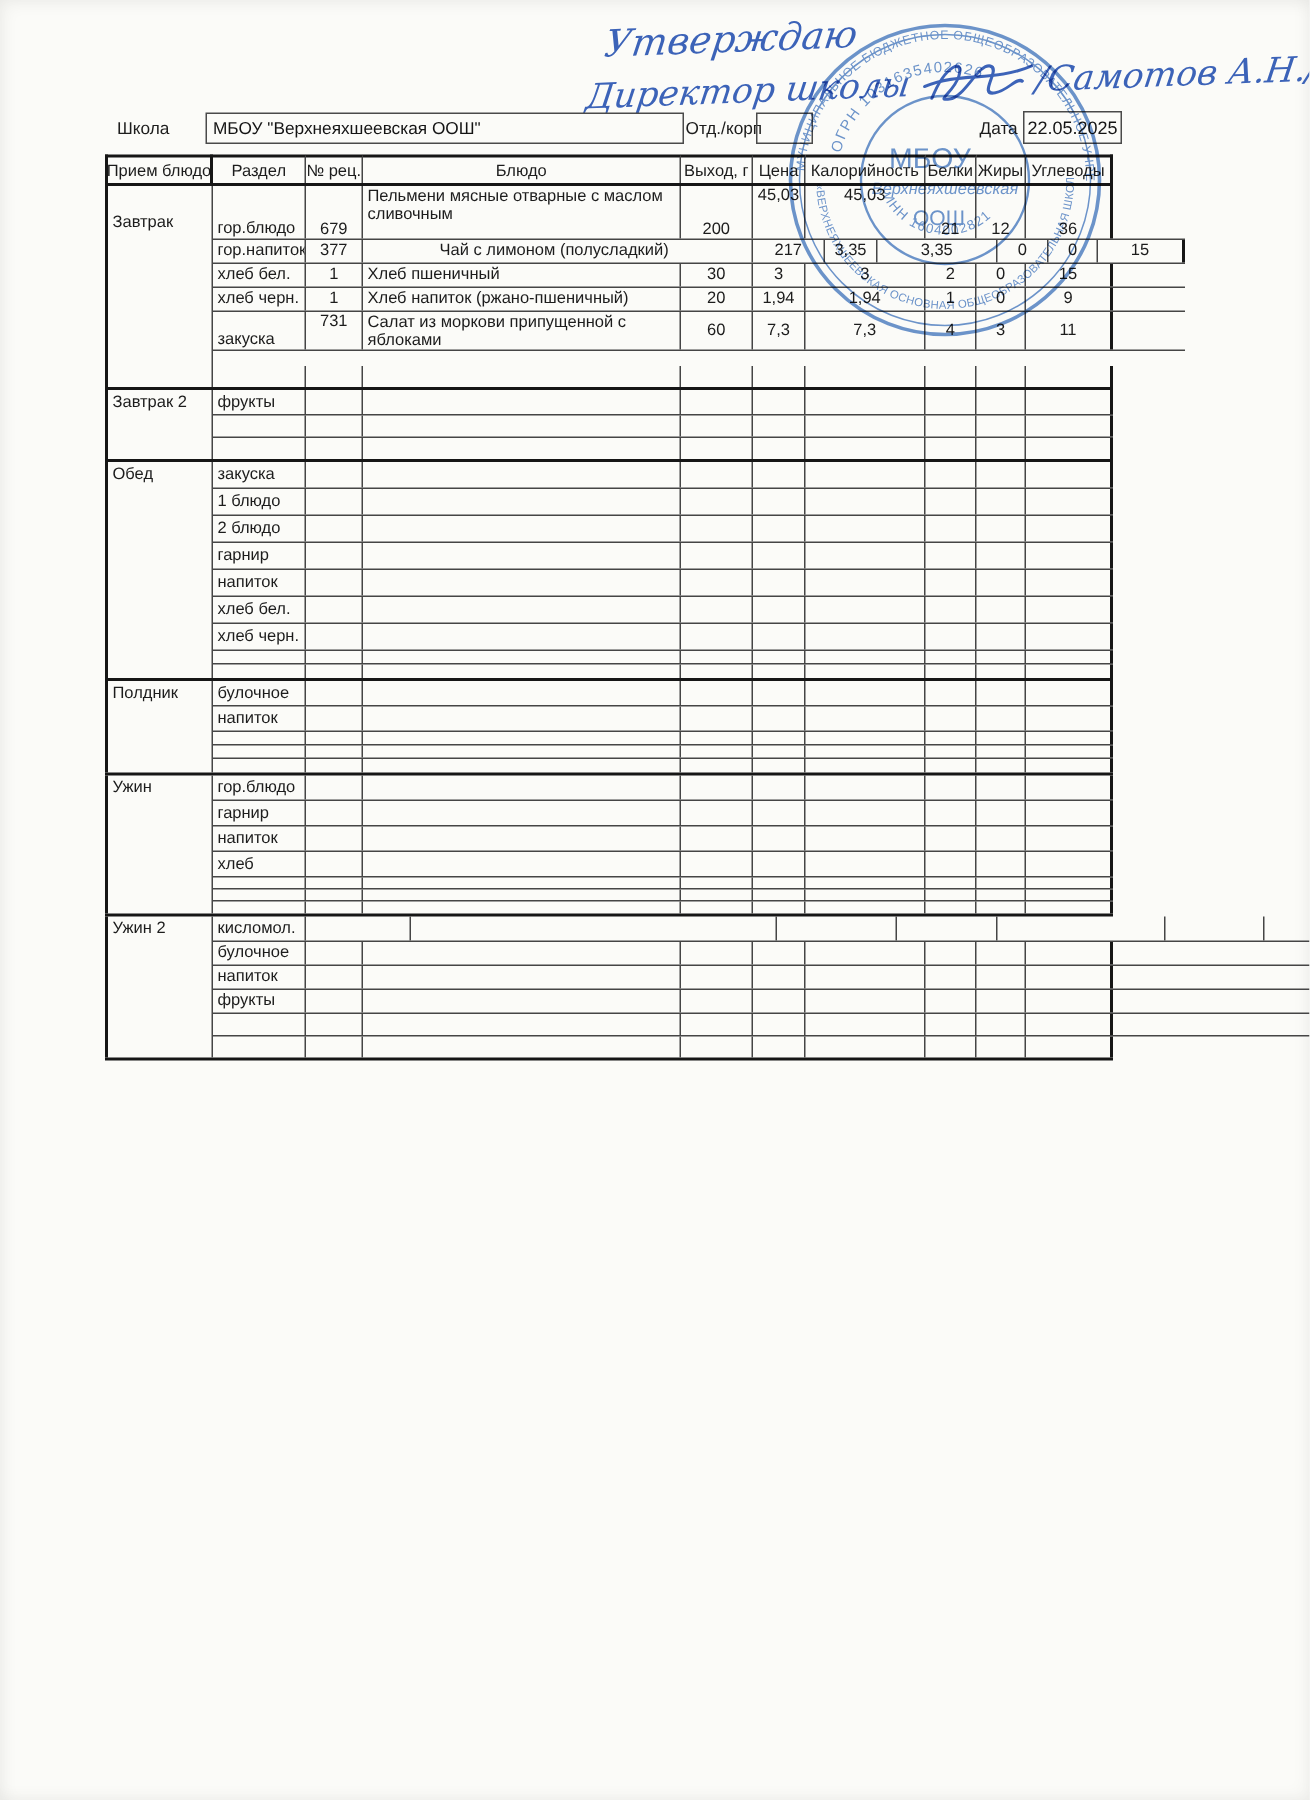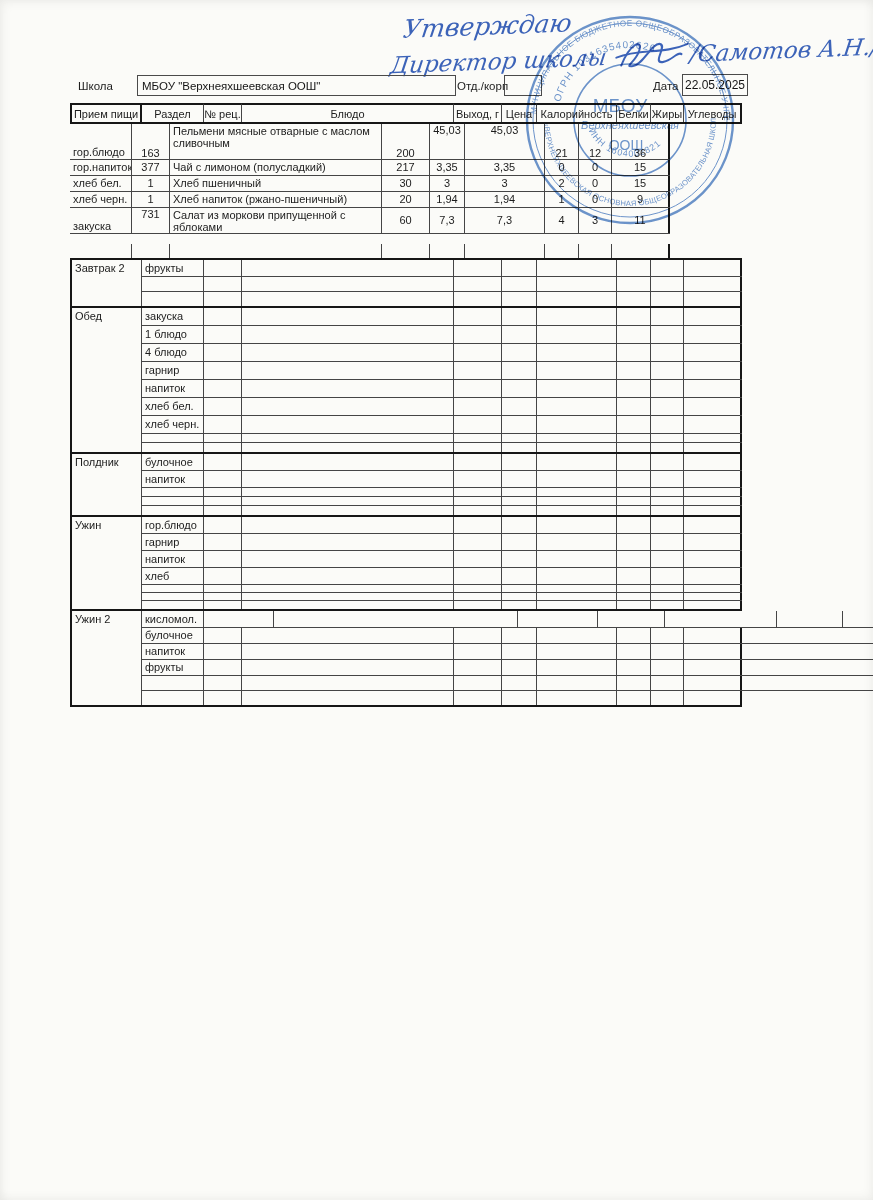--- a/index.html
+++ b/index.html
@@ -76,48 +76,49 @@
 
   <div class="flabel" style="left:78px;top:80px;">Школа</div>
   <div class="fbox" id="box-school">МБОУ "Верхнеяхшеевская ООШ"</div>
   <div class="flabel" style="left:457px;top:80px;">Отд./корп</div>
   <div class="fbox" id="box-dept"></div>
   <div class="flabel" style="left:653px;top:80px;">Дата</div>
   <div class="fbox" id="box-date">22.05.2025</div>
 
   <div class="tbl" id="menu-table">
       <div class="hrow">
-        <div class="hcell first" style="flex-basis: 72px;">Прием пищи</div>
+        <div class="hcell first" style="flex-basis: 72px;">Прием блюдо</div>
         <div class="hcell" style="flex-basis: 62px;">Раздел</div>
         <div class="hcell" style="flex-basis: 38px;">№ рец.</div>
         <div class="hcell" style="flex-basis: 212px;">Блюдо</div>
         <div class="hcell" style="flex-basis: 48px;">Выход, г</div>
         <div class="hcell" style="flex-basis: 35px;">Цена</div>
         <div class="hcell" style="flex-basis: 80px;">Калорийность</div>
         <div class="hcell" style="flex-basis: 34px;">Белки</div>
         <div class="hcell" style="flex-basis: 33px;">Жиры</div>
         <div class="hcell last" style="flex-basis: 58px;">Углеводы</div>
       </div>
       <div class="sec s0">
+        <div class="mealcell">Завтрак</div>
         <div class="rowscol">
           <div class="rrow rrow0" style="height: 36px;">
             <div class="cell c-razdel" style="flex-basis: 62px;">гор.блюдо</div>
-            <div class="cell c-num" style="flex-basis: 38px;">163</div>
+            <div class="cell c-num" style="flex-basis: 38px;">679</div>
             <div class="cell c-dish" style="flex-basis: 212px;">Пельмени мясные отварные с маслом сливочным</div>
             <div class="cell c-out" style="flex-basis: 48px;">200</div>
             <div class="cell c-price" style="flex-basis: 35px;">45,03</div>
             <div class="cell c-cal" style="flex-basis: 80px;">45,03</div>
             <div class="cell c-prot" style="flex-basis: 34px;">21</div>
             <div class="cell c-fat" style="flex-basis: 33px;">12</div>
             <div class="cell c-carb lastc" style="flex-basis: 58px;">36</div>
           </div>
           <div class="rrow rrow1" style="height: 16px;">
             <div class="cell c-razdel" style="flex-basis: 62px;">гор.напиток</div>
             <div class="cell c-num" style="flex-basis: 38px;">377</div>
-            <div class="cell c-dish" style="flex-basis: 212px;">Чай с лимоном (полусладкий)</div>
+            <div class="cell c-dish" style="flex-basis: 212px; margin-left: 48px;">Чай с лимоном (полусладкий)</div>
             <div class="cell c-out" style="flex-basis: 48px;">217</div>
             <div class="cell c-price" style="flex-basis: 35px;">3,35</div>
             <div class="cell c-cal" style="flex-basis: 80px;">3,35</div>
             <div class="cell c-prot" style="flex-basis: 34px;">0</div>
             <div class="cell c-fat" style="flex-basis: 33px;">0</div>
             <div class="cell c-carb lastc" style="flex-basis: 58px;">15</div>
           </div>
           <div class="rrow rrow2" style="height: 16px;">
             <div class="cell c-razdel" style="flex-basis: 62px;">хлеб бел.</div>
             <div class="cell c-num" style="flex-basis: 38px;">1</div>
@@ -222,21 +223,21 @@
             <div class="cell c-num" style="flex-basis: 38px;"></div>
             <div class="cell c-dish" style="flex-basis: 212px;"></div>
             <div class="cell c-out" style="flex-basis: 48px;"></div>
             <div class="cell c-price" style="flex-basis: 35px;"></div>
             <div class="cell c-cal" style="flex-basis: 80px;"></div>
             <div class="cell c-prot" style="flex-basis: 34px;"></div>
             <div class="cell c-fat" style="flex-basis: 33px;"></div>
             <div class="cell c-carb lastc" style="flex-basis: 58px;"></div>
           </div>
           <div class="rrow rrow2" style="height: 18px;">
-            <div class="cell c-razdel" style="flex-basis: 62px;">4 блюдо</div>
+            <div class="cell c-razdel" style="flex-basis: 62px;">2 блюдо</div>
             <div class="cell c-num" style="flex-basis: 38px;"></div>
             <div class="cell c-dish" style="flex-basis: 212px;"></div>
             <div class="cell c-out" style="flex-basis: 48px;"></div>
             <div class="cell c-price" style="flex-basis: 35px;"></div>
             <div class="cell c-cal" style="flex-basis: 80px;"></div>
             <div class="cell c-prot" style="flex-basis: 34px;"></div>
             <div class="cell c-fat" style="flex-basis: 33px;"></div>
             <div class="cell c-carb lastc" style="flex-basis: 58px;"></div>
           </div>
           <div class="rrow rrow3" style="height: 18px;">

